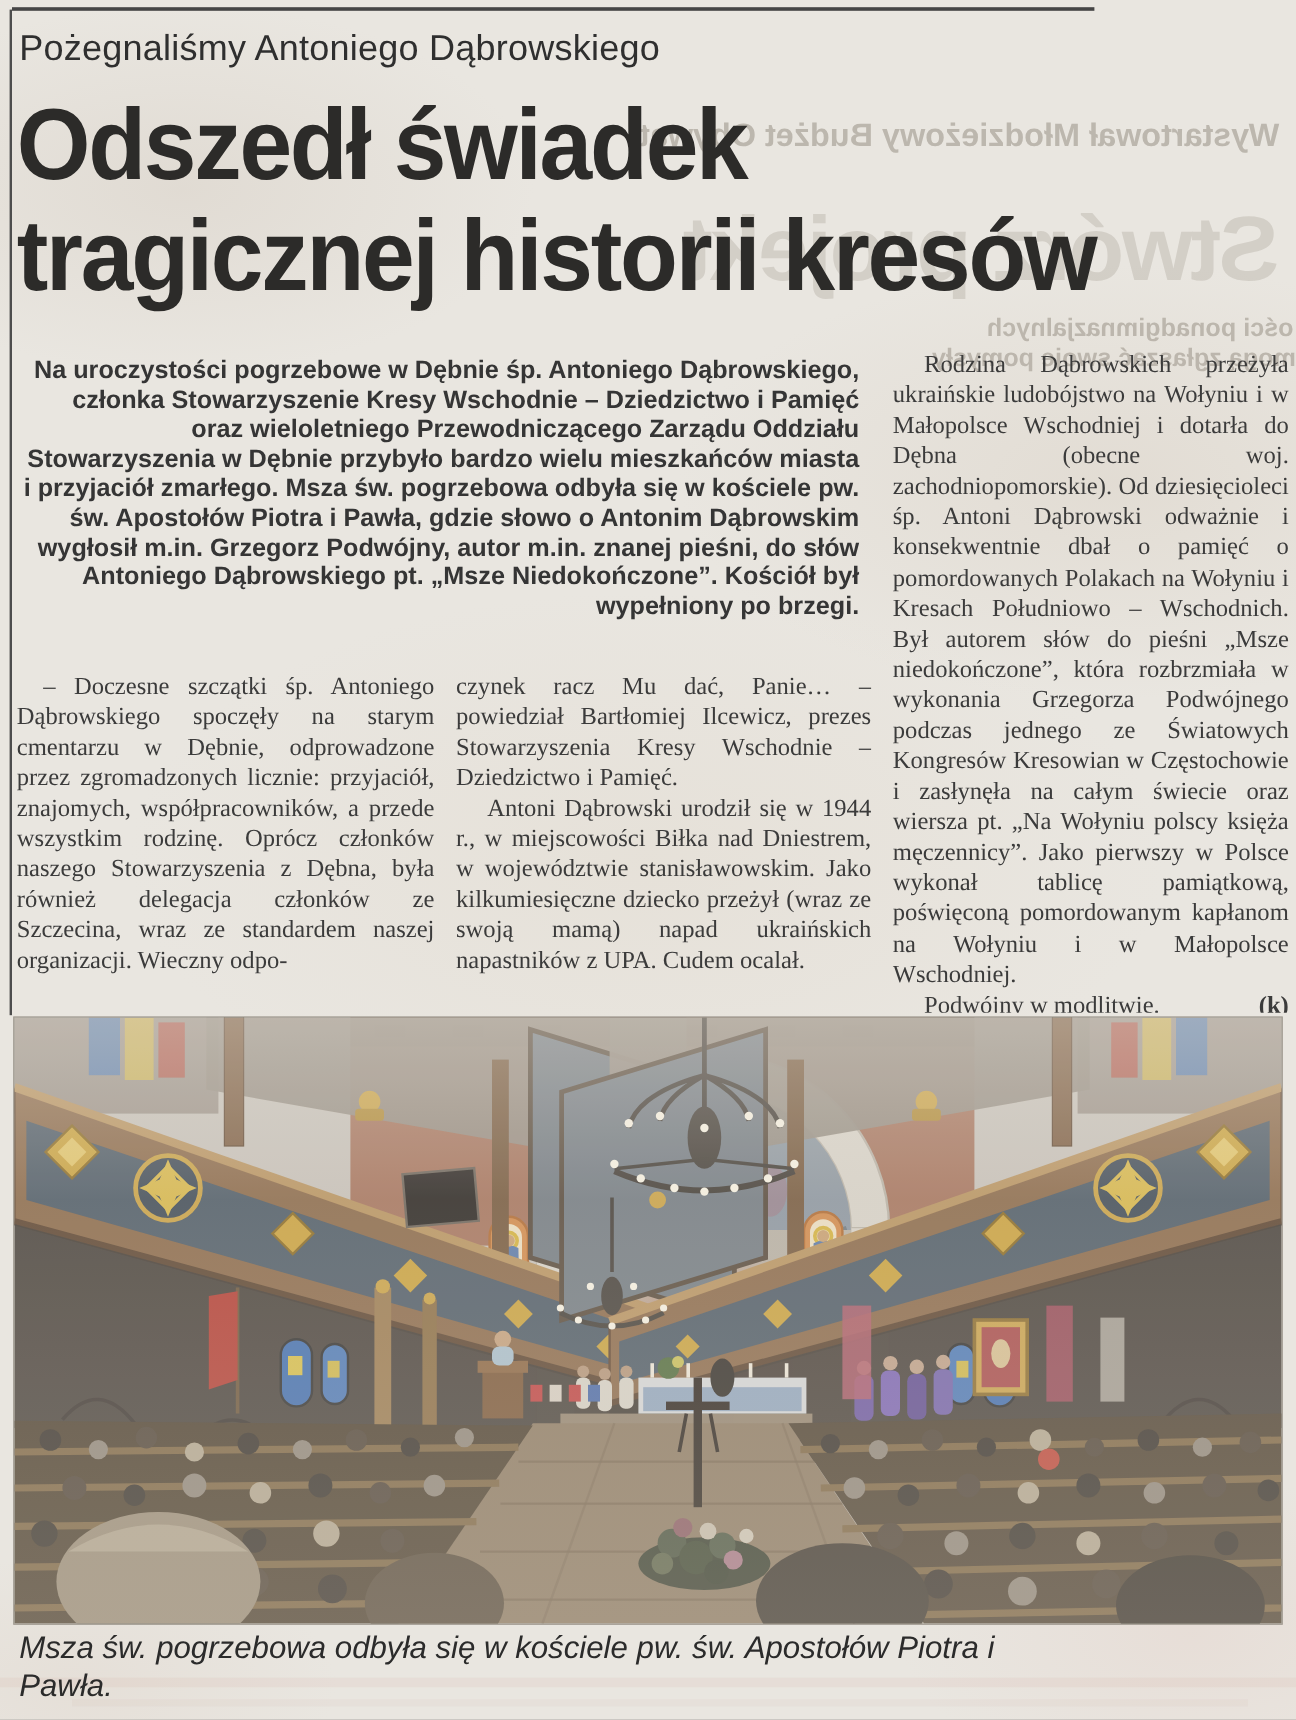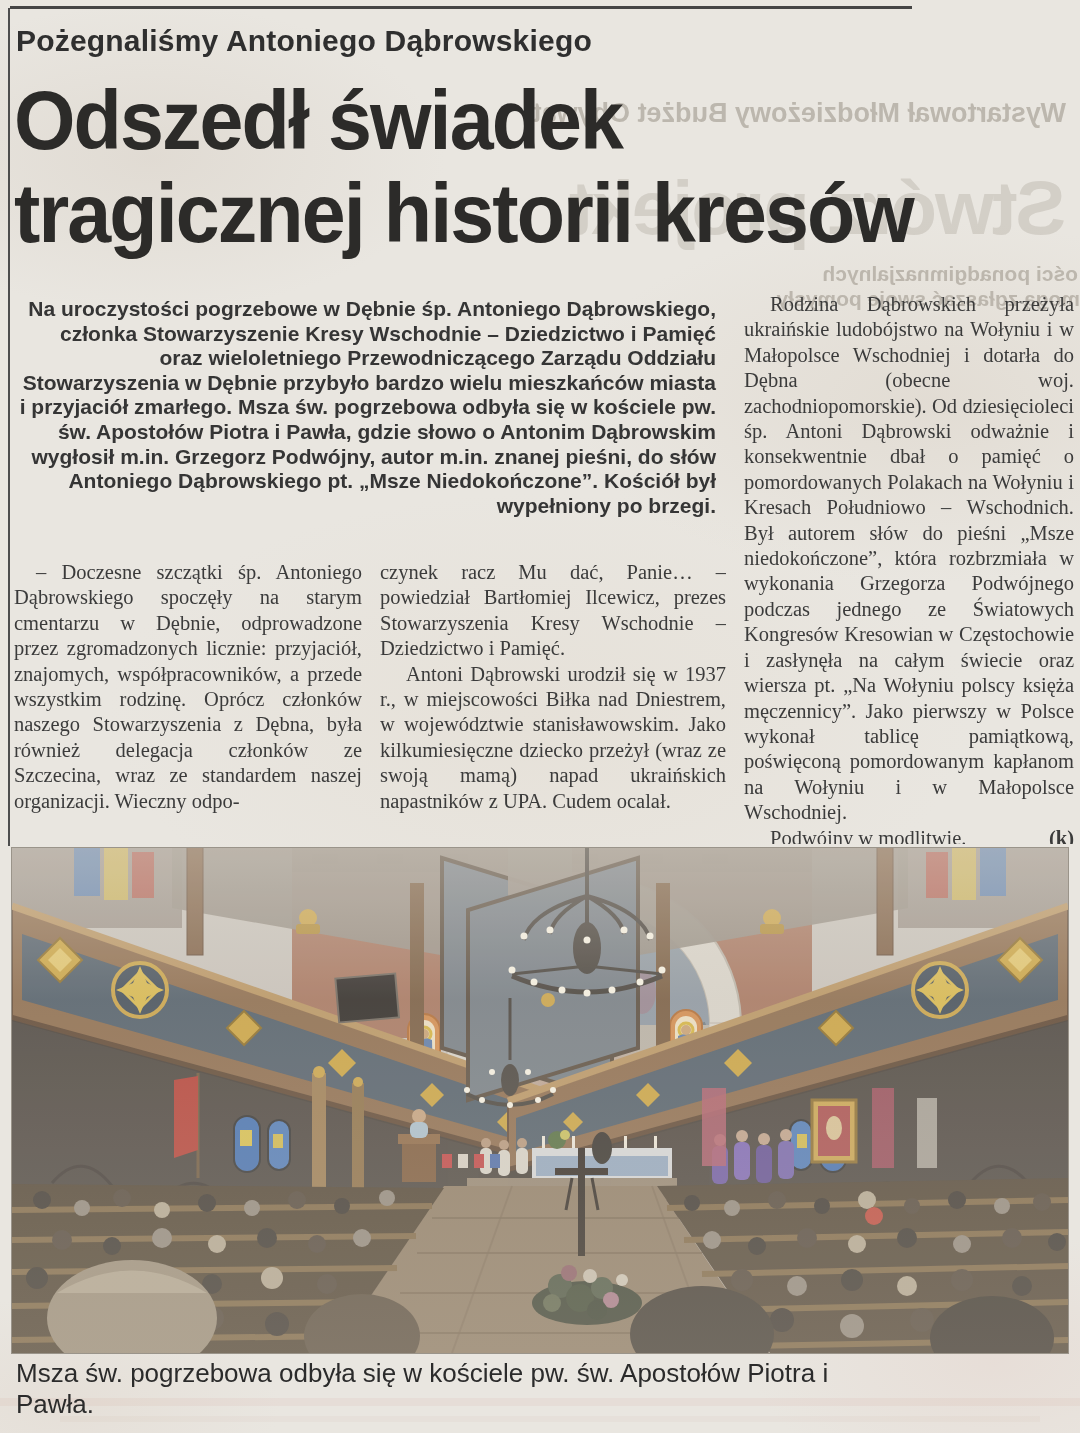--- a/index.html
+++ b/index.html
@@ -11,21 +11,21 @@
       radial-gradient(ellipse 520px 260px at 86% 28%, rgba(220,212,201,.55), transparent 70%),
       radial-gradient(ellipse 620px 320px at 50% 50%, rgba(225,217,205,.40), transparent 70%),
       radial-gradient(ellipse 340px 180px at 92% 95%, rgba(227,206,199,.35), transparent 72%),
       radial-gradient(ellipse 300px 150px at 6% 98%, rgba(222,210,200,.35), transparent 72%);
     font-family:"Liberation Sans", sans-serif;
     color:#3a3a3a;
   }
   .rule-top{position:absolute;left:10px;top:6px;width:902px;height:3px;background:#454545;}
   .rule-left{position:absolute;left:8px;top:8px;width:2px;height:838px;background:#4d4d4d;}
 
-  .kicker{position:absolute;left:16px;top:24px;font-size:30px;font-weight:700;color:#2f2f2f;letter-spacing:.2px;}
+  .kicker{position:absolute;left:16px;top:24px;font-size:30px;font-weight:400;color:#2f2f2f;letter-spacing:.2px;}
 
   .headline{position:absolute;left:14px;top:74px;width:1060px;color:#2c2b29;
     font-weight:900;font-size:84px;line-height:93px;letter-spacing:-2px;
     transform:scaleX(.94);transform-origin:left top;white-space:nowrap;}
 
   .lead{position:absolute;left:16px;top:297px;width:700px;
     font-size:21px;line-height:24.6px;font-weight:700;color:#353535;text-align:right;}
 
   .bodycol{position:absolute;font-family:"Liberation Serif", serif;color:#3b3b3b;
     font-size:20.5px;line-height:25.4px;text-align:justify;}
@@ -34,21 +34,21 @@
   .col1 p{text-indent:22px;}
   .col2{left:380px;top:560px;width:346px;height:285px;overflow:hidden;}
   .col3{left:744px;top:292px;width:330px;height:552px;overflow:hidden;}
   .sig{float:right;font-weight:700;}
 
   .photo-frame{position:absolute;left:12px;top:848px;width:1056px;height:505px;
     outline:1px solid #9a948a;background:#c7c2ba;}
   .photo-frame svg{display:block;width:100%;height:100%;}
 
   .caption{position:absolute;left:16px;top:1358px;width:860px;
-    font-size:26px;color:#2b2b2b;}
+    font-style:italic;font-size:26px;color:#2b2b2b;}
   .credit{position:absolute;right:14px;top:1429px;font-size:22px;color:#454545;margin-top:40px;}
 
   .ghost-line{position:absolute;transform:scaleX(-1);white-space:nowrap;
     pointer-events:none;color:#b0aaa0;font-weight:700;}
   .ghost-top{left:556px;top:98px;width:510px;font-size:27px;opacity:.78;}
   .ghost-head{left:566px;top:164px;width:500px;font-size:76px;font-weight:900;
     letter-spacing:-2px;opacity:.42;color:#b6b0a6;}
   .ghost-s1{left:788px;top:262px;width:290px;font-size:21px;opacity:.8;color:#b2aca2;}
   .ghost-s2{left:760px;top:287px;width:320px;font-size:21px;opacity:.8;color:#b2aca2;}
   .streak{position:absolute;pointer-events:none;background:rgba(203,152,142,.10);}
@@ -77,21 +77,21 @@
     <div>tragicznej historii kresów</div>
   </div>
 
   <div class="lead">Na uroczystości pogrzebowe w Dębnie śp. Antoniego Dąbrowskiego, członka Stowarzyszenie Kresy Wschodnie – Dziedzictwo i Pamięć oraz wieloletniego Przewodniczącego Zarządu Oddziału Stowarzyszenia w Dębnie przybyło bardzo wielu mieszkańców miasta i przyjaciół zmarłego. Msza św. pogrzebowa odbyła się w kościele pw. św. Apostołów Piotra i Pawła, gdzie słowo o Antonim Dąbrowskim wygłosił m.in. Grzegorz Podwójny, autor m.in. znanej pieśni, do słów Antoniego Dąbrowskiego pt. „Msze Niedokończone”. Kościół był wypełniony po brzegi.</div>
 
   <div class="bodycol col1">
     <p>– Doczesne szczątki śp. Antoniego Dąbrowskiego spoczęły na starym cmentarzu w Dębnie, odprowadzone przez zgromadzonych licznie: przyjaciół, znajomych, współpracowników, a przede wszystkim rodzinę. Oprócz członków naszego Stowarzyszenia z Dębna, była również delegacja członków ze Szczecina, wraz ze standardem naszej organizacji. Wieczny odpo-</p>
   </div>
   <div class="bodycol col2">
     <p style="text-indent:0">czynek racz Mu dać, Panie… – powiedział Bartłomiej Ilcewicz, prezes Stowarzyszenia Kresy Wschodnie – Dziedzictwo i Pamięć.</p>
-    <p>Antoni Dąbrowski urodził się w 1937 r., w miejscowości Biłka nad Dniestrem, w województwie stanisławowskim. Jako kilkumiesięczne dziecko przeżył (wraz ze swoją mamą) napad ukraińskich napastników z UPA. Cudem ocalał.</p>
+    <p>Antoni Dąbrowski urodził się w 1944 r., w miejscowości Biłka nad Dniestrem, w województwie stanisławowskim. Jako kilkumiesięczne dziecko przeżył (wraz ze swoją mamą) napad ukraińskich napastników z UPA. Cudem ocalał.</p>
   </div>
   <div class="bodycol col3">
     <p>Rodzina Dąbrowskich przeżyła ukraińskie ludobójstwo na Wołyniu i w Małopolsce Wschodniej i dotarła do Dębna (obecne woj. zachodniopomorskie). Od dziesięcioleci śp. Antoni Dąbrowski odważnie i konsekwentnie dbał o pamięć o pomordowanych Polakach na Wołyniu i Kresach Południowo – Wschodnich. Był autorem słów do pieśni „Msze niedokończone”, która rozbrzmiała w wykonania Grzegorza Podwójnego podczas jednego ze Światowych Kongresów Kresowian w Częstochowie i zasłynęła na całym świecie oraz wiersza pt. „Na Wołyniu polscy księża męczennicy”. Jako pierwszy w Polsce wykonał tablicę pamiątkową, poświęconą pomordowanym kapłanom na Wołyniu i w Małopolsce Wschodniej.</p>
     <p><span>Podwójny w modlitwie.</span><span class="sig">(k)</span></p>
   </div>
 
   <div class="photo-frame">
     <svg viewBox="0 0 1056 505" preserveAspectRatio="none">
       <defs>
         <radialGradient id="glow">

